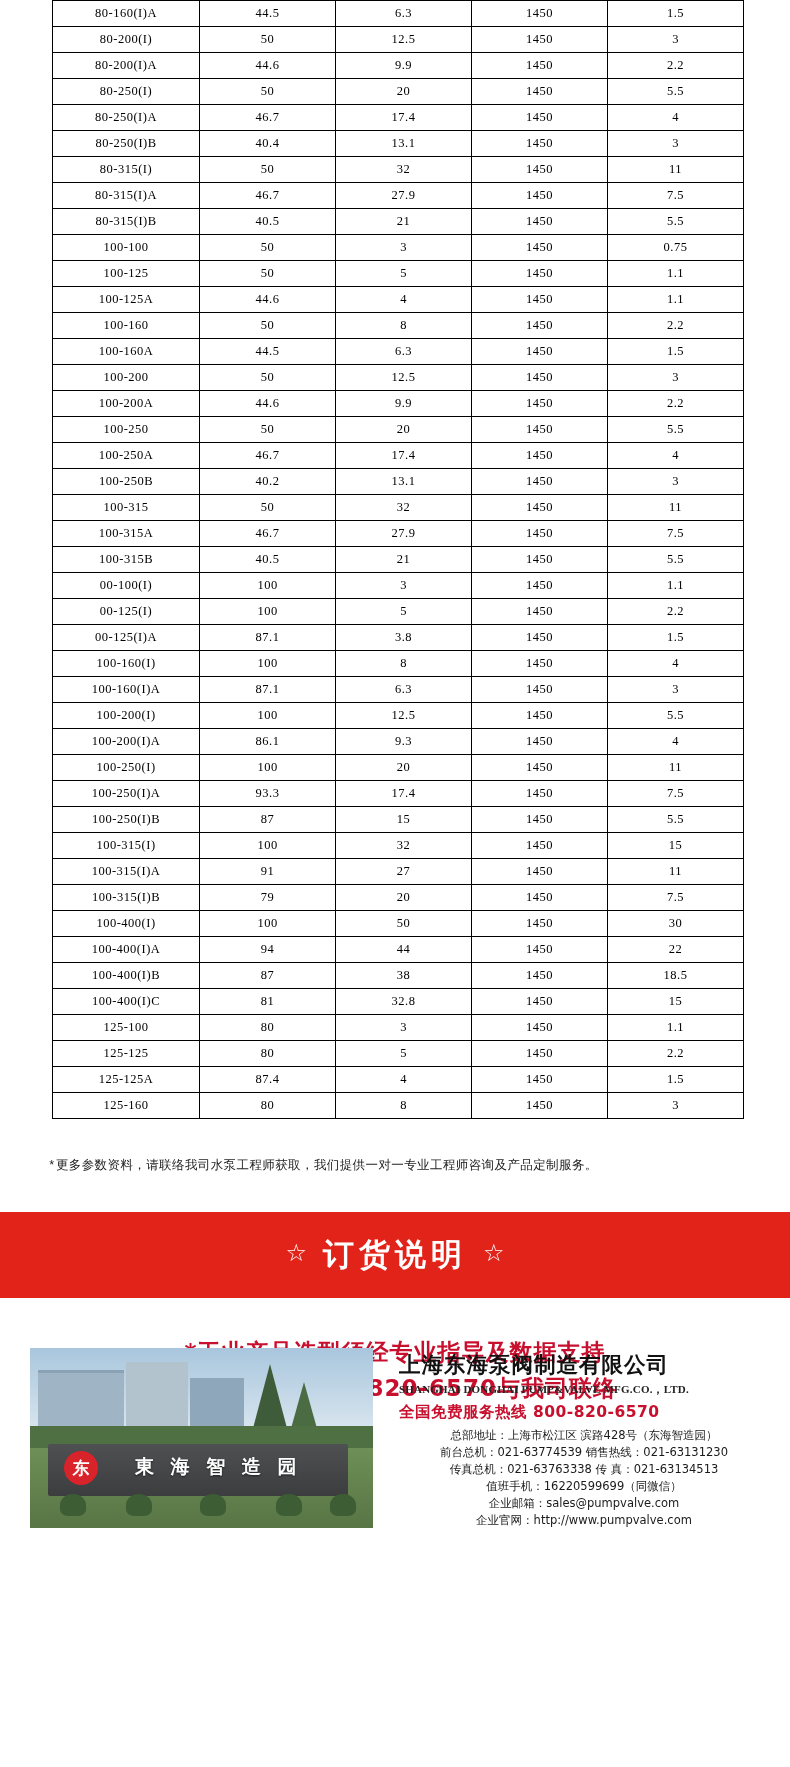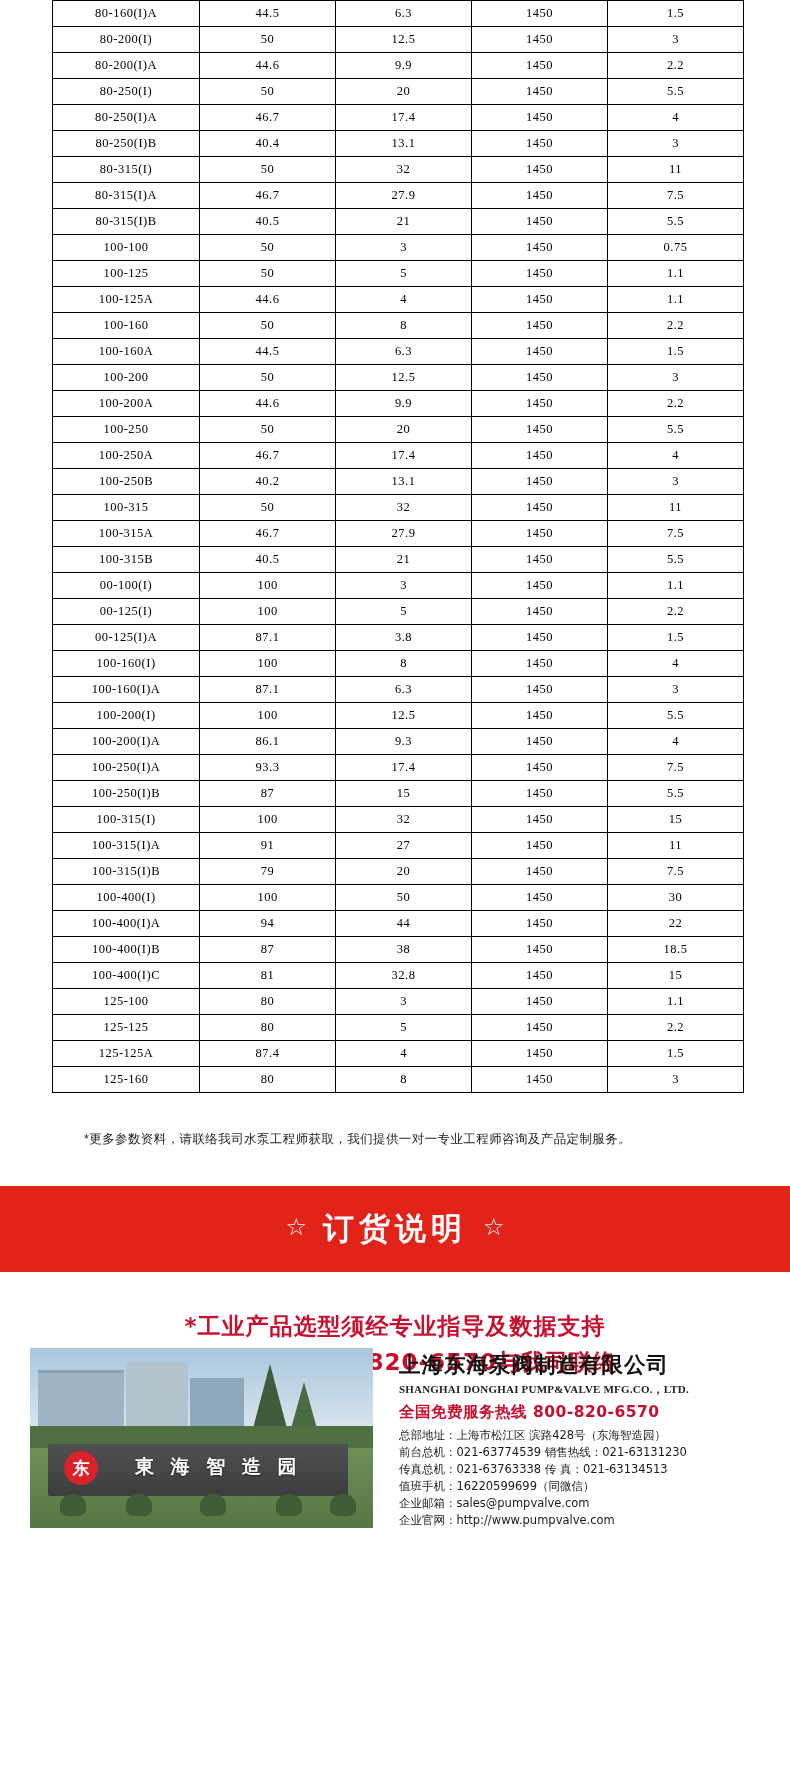--- a/index.html
+++ b/index.html
@@ -40,24 +40,24 @@
   }
   table.spec td.c0 { width: 146px; }
   table.spec td.c1 { width: 135px; }
   table.spec td.c2 { width: 135px; }
   table.spec td.c3 { width: 135px; }
   table.spec td.c4 { width: 135px; }
 
   
   .footnote {
     margin-top: 38px;
-    padding-left: 84px;
+    padding-left: 48px;
     font-size: 12.5px;
     color: #222;
-    font-family: Liberation Sans, sans-serif;
+    font-family: Liberation Mono, monospace;
     letter-spacing: 0.4px;
   }
 
   
   .banner {
     margin-top: 38px;
     height: 86px;
     background: #e2231a;
     display: flex;
     align-items: center;
@@ -190,20 +190,21 @@
   .f-hot {
     margin-top: 5px;
     font-size: 15.5px;
     font-weight: bold;
     color: #c8102e;
     font-family: "DejaVu Sans", sans-serif;
     letter-spacing: 0.5px;
   }
   .f-lines {
     margin-top: 4px;
+    text-align: center;
   }
   .f-lines div {
     font-size: 11.5px;
     line-height: 17px;
     color: #1a1a1a;
     font-family: "DejaVu Sans", sans-serif;
     white-space: nowrap;
   }
 </style>
 </head>
@@ -407,20 +408,27 @@
           <td class="c2">12.5</td>
           <td class="c3">1450</td>
           <td class="c4">5.5</td>
         </tr>
         <tr>
           <td class="c0">100-200(I)A</td>
           <td class="c1">86.1</td>
           <td class="c2">9.3</td>
           <td class="c3">1450</td>
           <td class="c4">4</td>
+        </tr>
+        <tr>
+          <td class="c0">100-250(I)</td>
+          <td class="c1">100</td>
+          <td class="c2">20</td>
+          <td class="c3">1450</td>
+          <td class="c4">11</td>
         </tr>
         <tr>
           <td class="c0">100-250(I)A</td>
           <td class="c1">93.3</td>
           <td class="c2">17.4</td>
           <td class="c3">1450</td>
           <td class="c4">7.5</td>
         </tr>
         <tr>
           <td class="c0">100-250(I)B</td>

